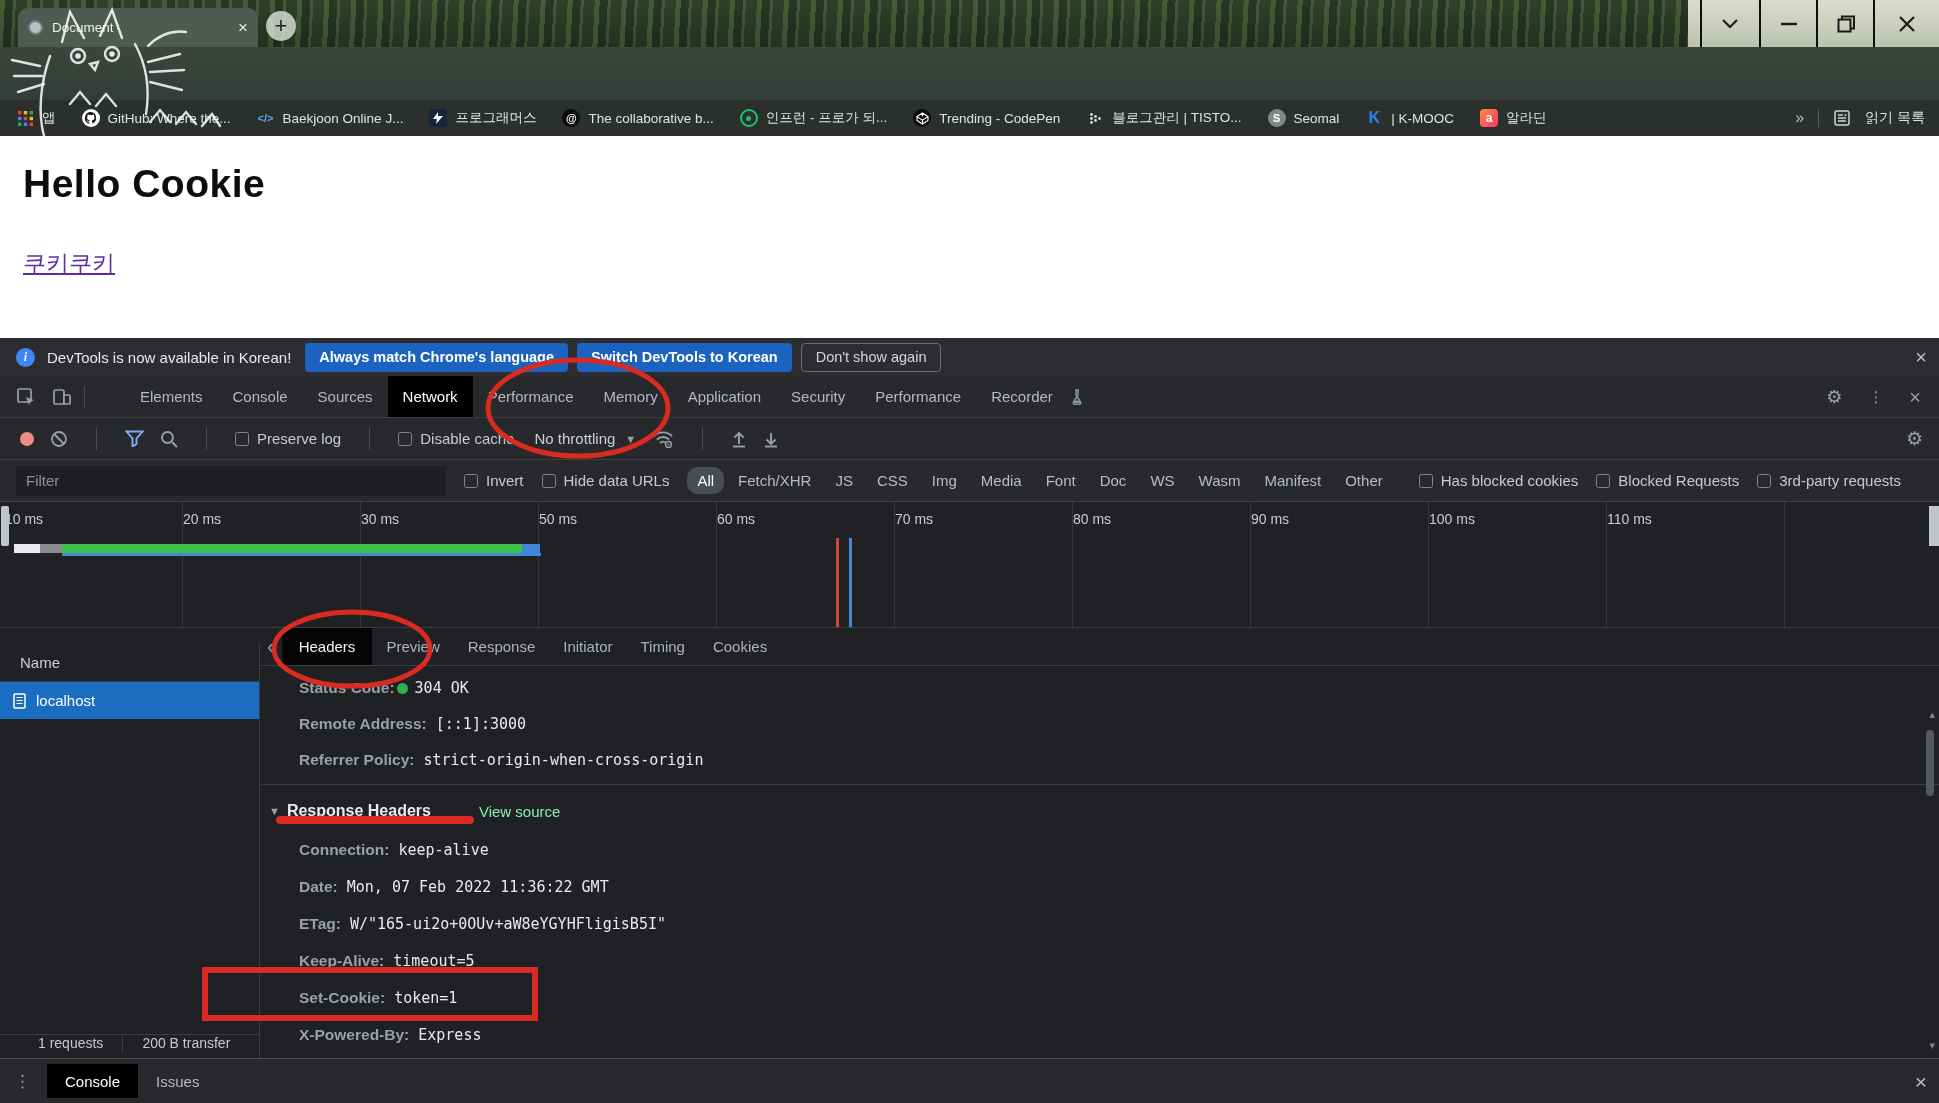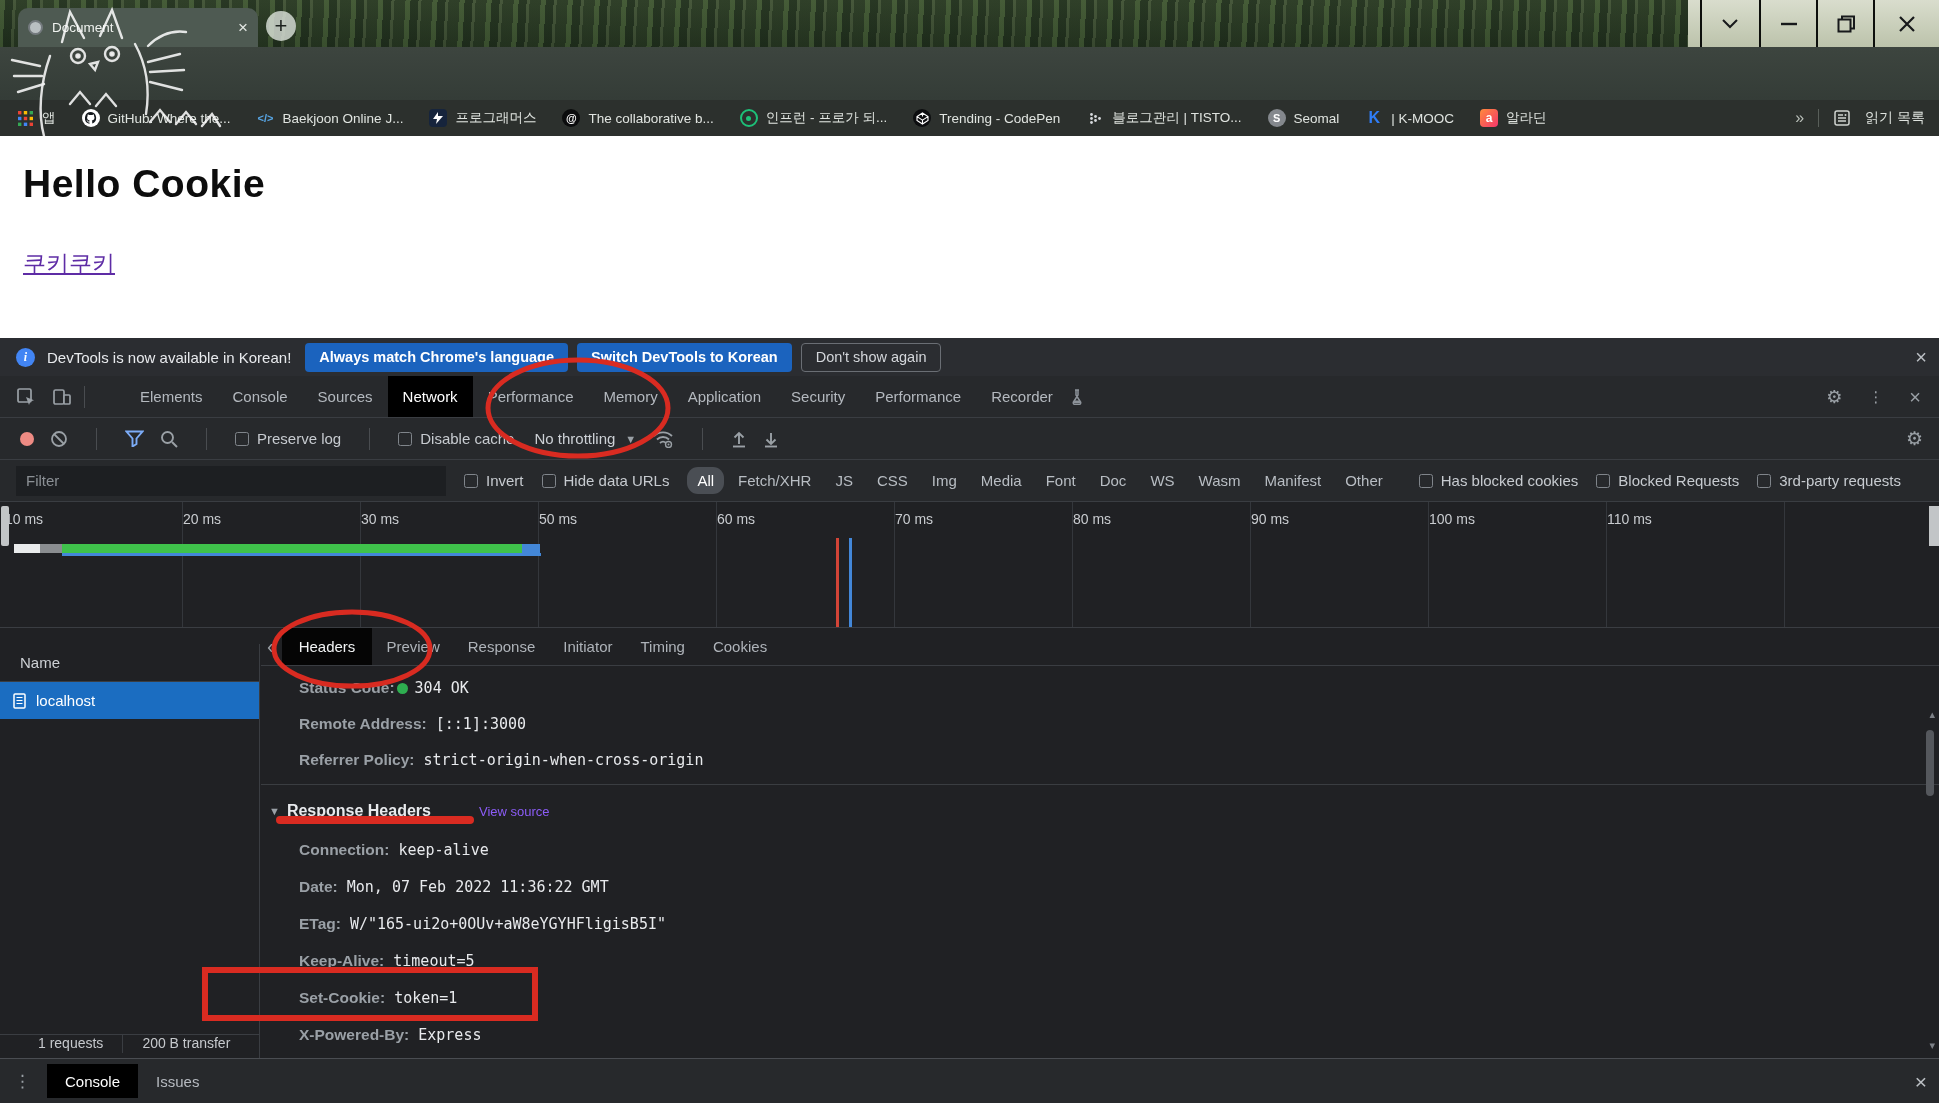--- a/index.html
+++ b/index.html
@@ -97,21 +97,21 @@
   .dettab.sel { background:#050505; color:#f1f3f4; padding:0 17px; }
   .detcontent { position:absolute; left:0; top:38px; right:0; bottom:0; overflow:hidden; padding-top:4px; }
   .hline { height:36px; line-height:36px; padding-left:38px; white-space:nowrap; }
   .hline2 { height:37px; line-height:37px; padding-left:38px; white-space:nowrap; }
   .hkey { color:#9aa0a6; font-weight:bold; font-size:15.5px; }
   .hval { color:#e8eaed; font-family:"DejaVu Sans Mono", monospace; font-size:15px; margin-left:9px; }
   .hdivider { height:1px; background:#3a3d41; margin:6px 0; }
   .sect { height:40px; display:flex; align-items:center; padding-left:8px; }
   .sect .arrow { color:#9aa0a6; font-size:11px; margin-right:7px; }
   .sect .title { color:#e8eaed; font-weight:bold; font-size:16px; }
-  .sect .vs { color:#8b5cf6; margin-left:48px; font-size:13px; }
+  .sect .vs { color:#86efac; margin-left:48px; font-size:15px; }
   .status-dot { display:inline-block; width:11px; height:11px; border-radius:50%; background:#2eae50; margin:0 7px 0 2px; vertical-align:-1px; }
   .scrollbar { position:absolute; right:2px; top:42px; bottom:6px; width:14px; color:#7d8187; font-size:11px; }
   .sb-thumb { position:absolute; right:3px; top:22px; width:8px; height:66px; background:#55585d; border-radius:4px; }
 
   .drawer { position:absolute; left:0; top:720px; width:100%; height:45px; background:#27292c; border-top:1px solid #4a4d52; display:flex; align-items:center; }
   .kebab { color:#9aa0a6; font-size:17px; margin:0 16px 0 14px; }
   .drtab { height:34px; display:flex; align-items:center; padding:0 18px; color:#b6bac0; }
   .drtab.sel { background:#000; color:#fff; }
 
   .annot { position:absolute; left:0; top:0; pointer-events:none; z-index:50; }

